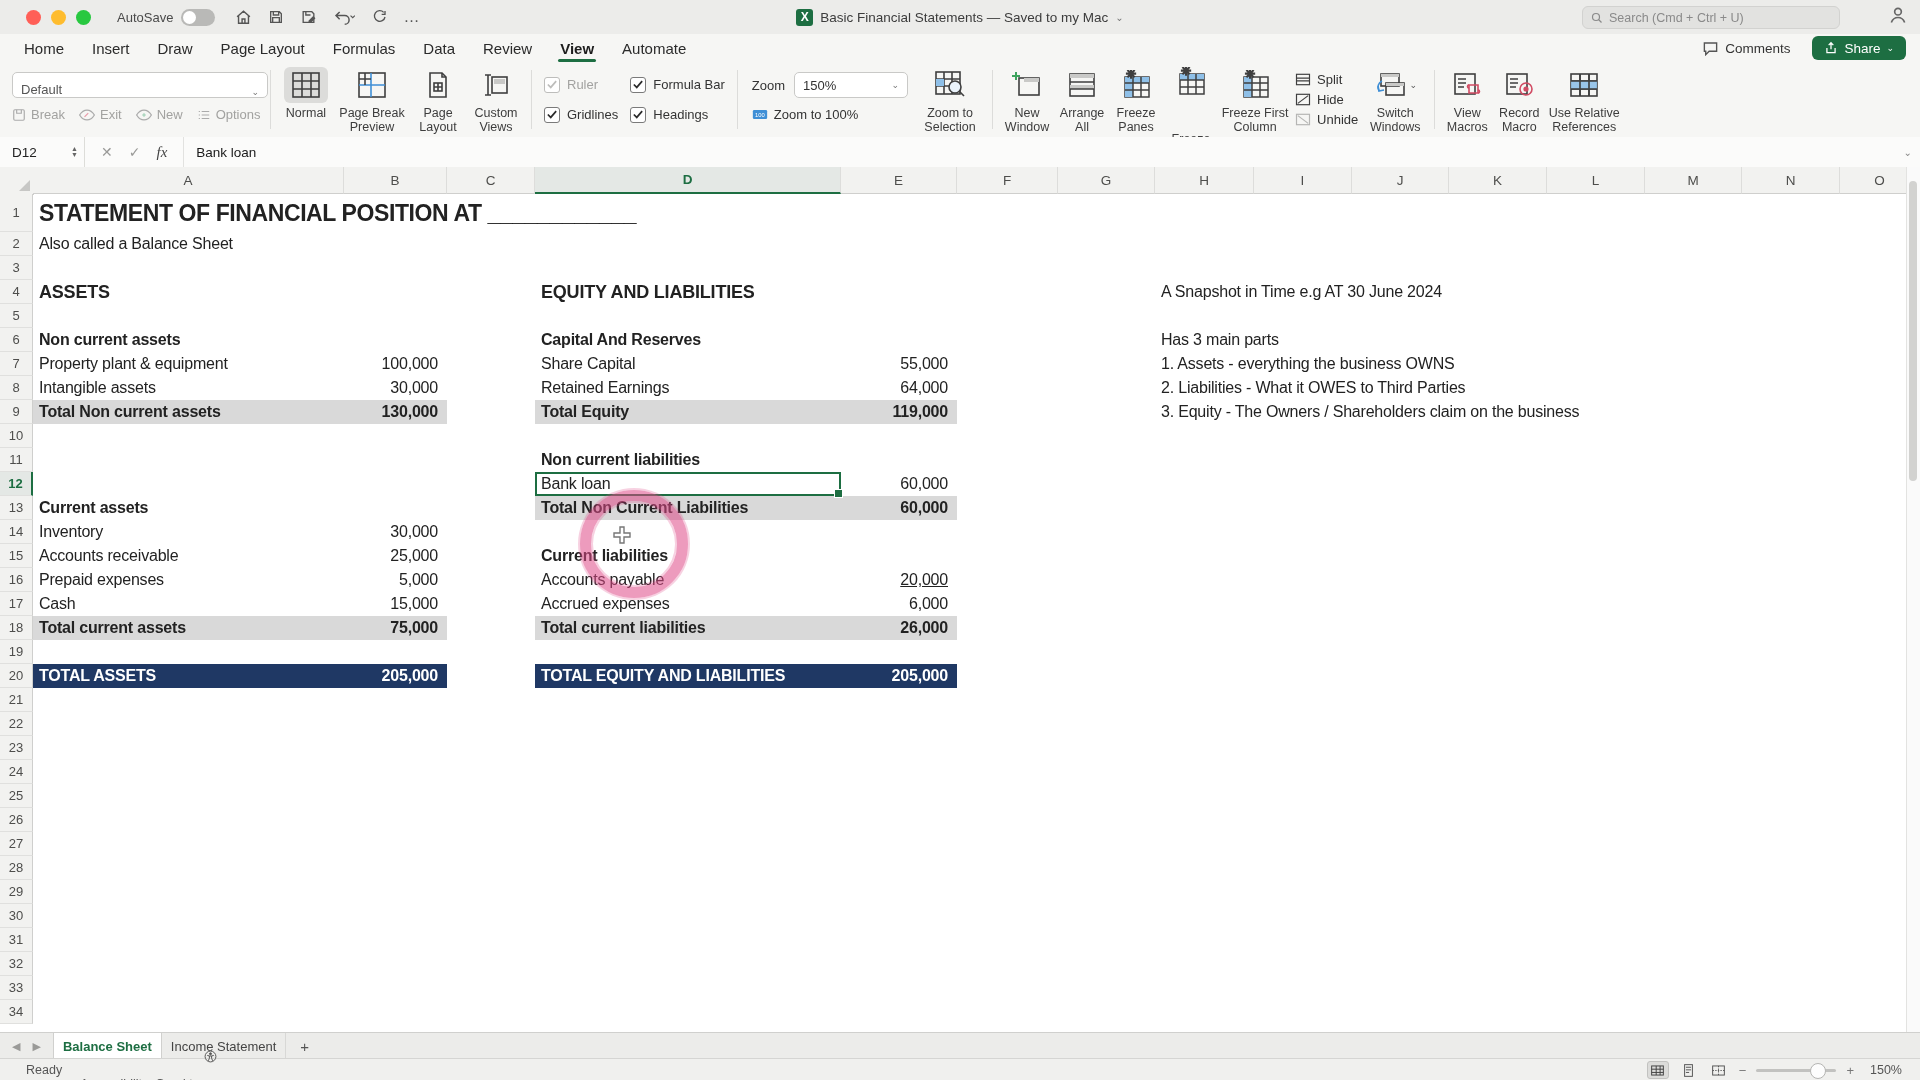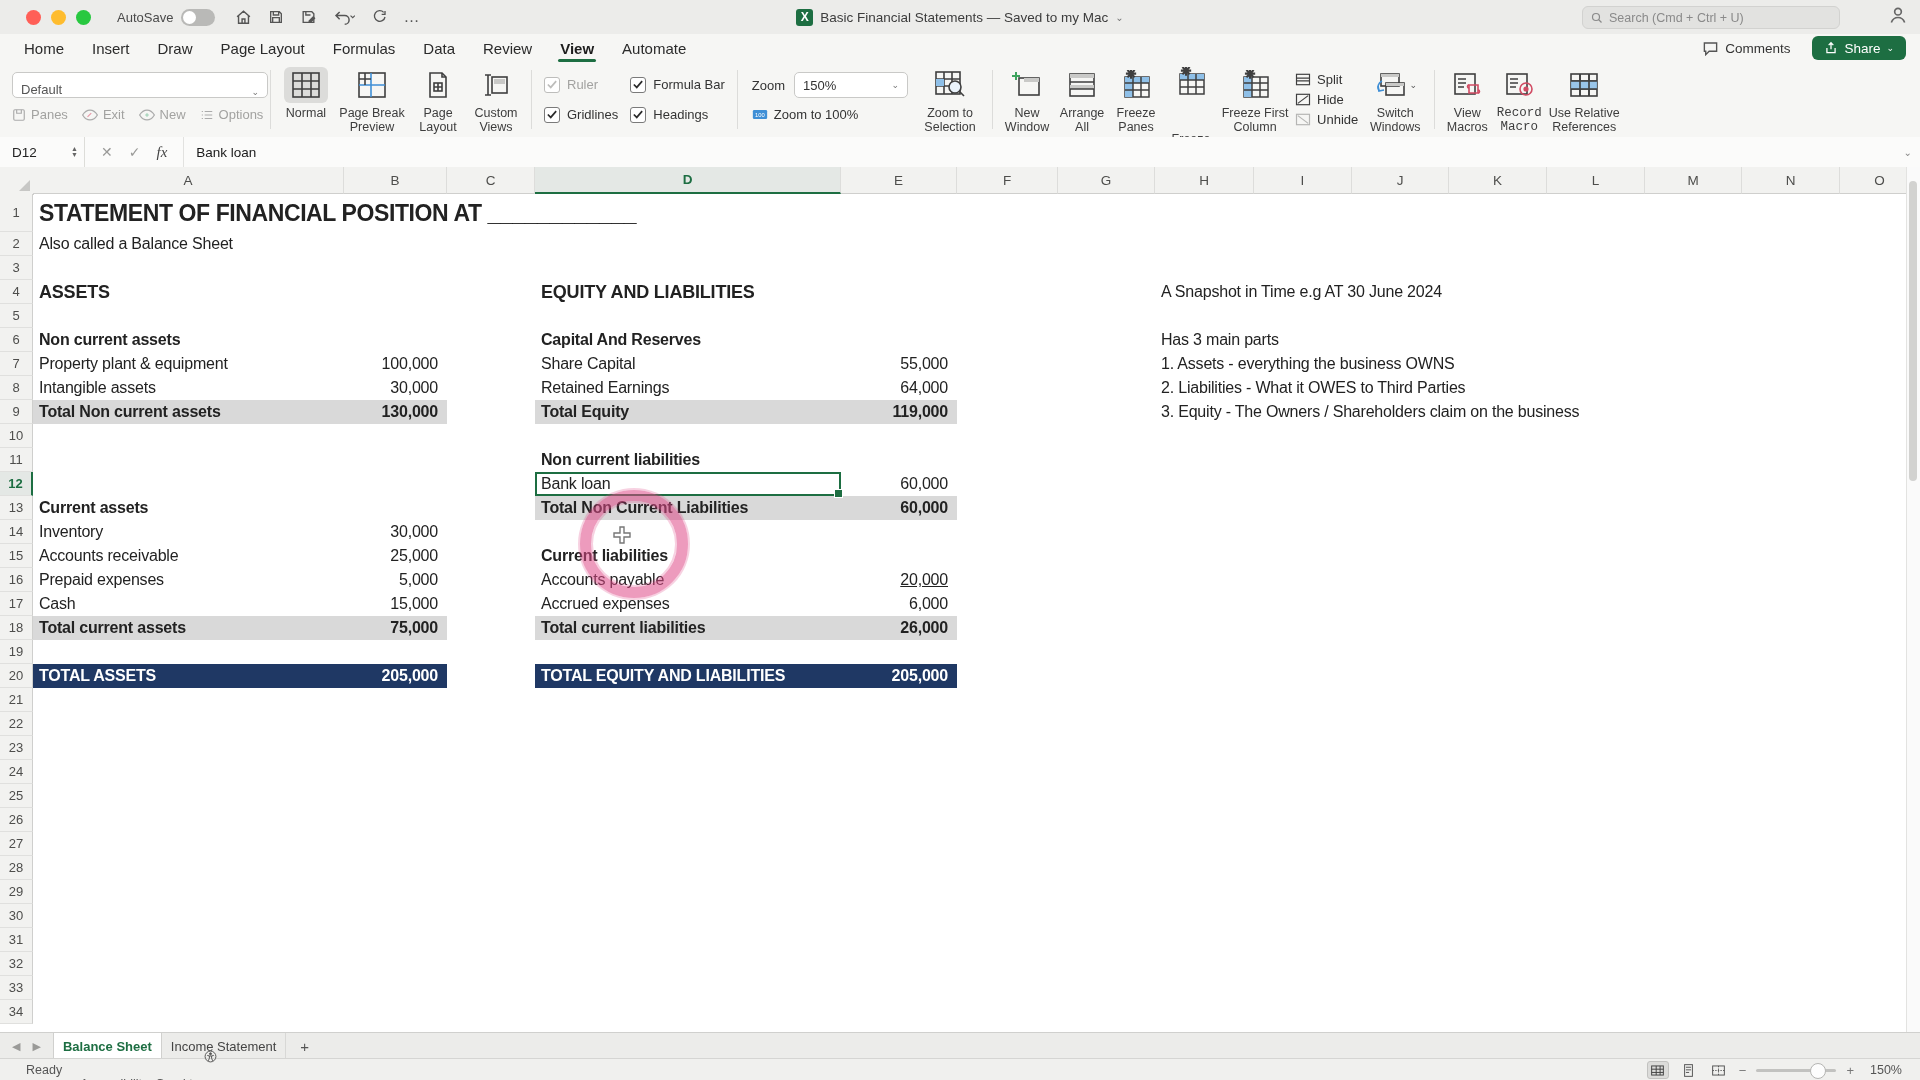--- a/index.html
+++ b/index.html
@@ -216,21 +216,21 @@
       <div id="sheetview-dd">
         <span>Default</span>
         <span style="font-size:9px;color:#777;">⌄</span>
       </div>
       <div class="svbtns">
         <span class="svbtn">
             <svg width="14" height="14" viewBox="0 0 24 24" fill="none" stroke="#ababab" stroke-width="2">
               <rect x="3" y="3" width="18" height="18" rx="2"></rect>
               <path d="M8 3v6h8V3"></path>
             </svg>
-            <span>Panes</span>
+            <span>Break</span>
           </span>
         <span class="svbtn">
             <svg width="16" height="12" viewBox="0 0 26 18" fill="none" stroke="#ababab" stroke-width="2">
               <path d="M1 9c3-5 8-8 12-8s9 3 12 8c-3 5-8 8-12 8S4 14 1 9z"></path>
               <path d="M9 12l6-6" stroke="#e89aa8"></path>
             </svg>
             <span>Exit</span>
           </span>
         <span class="svbtn">
             <svg width="16" height="12" viewBox="0 0 26 18" fill="none" stroke="#ababab" stroke-width="2">
@@ -466,21 +466,21 @@
     </div>
     <div class="bigbtn" style="width:52px;">
       <span class="ibox">
           <svg width="30" height="28" viewBox="0 0 30 28" fill="none" stroke="#3f3f3f" stroke-width="1.6">
             <rect x="3" y="3" width="20" height="20"></rect>
             <path d="M6 8h8M6 12h8M6 16h6" stroke-width="1.4"></path>
             <circle cx="22" cy="18" r="6" stroke="#d14b63"></circle>
             <circle cx="22" cy="18" r="2.6" fill="#d14b63" stroke="none"></circle>
           </svg>
         </span>
-      <span class="rlabel" style="width:48px;font-family:Liberation Mono, monospace;">Record Macro</span>
+      <span class="rlabel" style="width:48px;">Record Macro</span>
     </div>
     <div class="bigbtn" style="width:78px;">
       <span class="ibox">
           <svg width="32" height="28" viewBox="0 0 32 28" fill="none" stroke="#3f3f3f" stroke-width="1.6">
             <rect x="3" y="3" width="26" height="22"></rect>
             <path d="M3 10h26M3 18h26M12 3v22M21 3v22"></path>
             <path d="M3 10h9v8H3zM21 10h8v8h-8zM12 10h9v8h-9z" fill="#8fc0e8" stroke="none" opacity="0.9"></path>
             <path d="M3 10h26M3 18h26M12 3v22M21 3v22"></path>
           </svg>
         </span>

